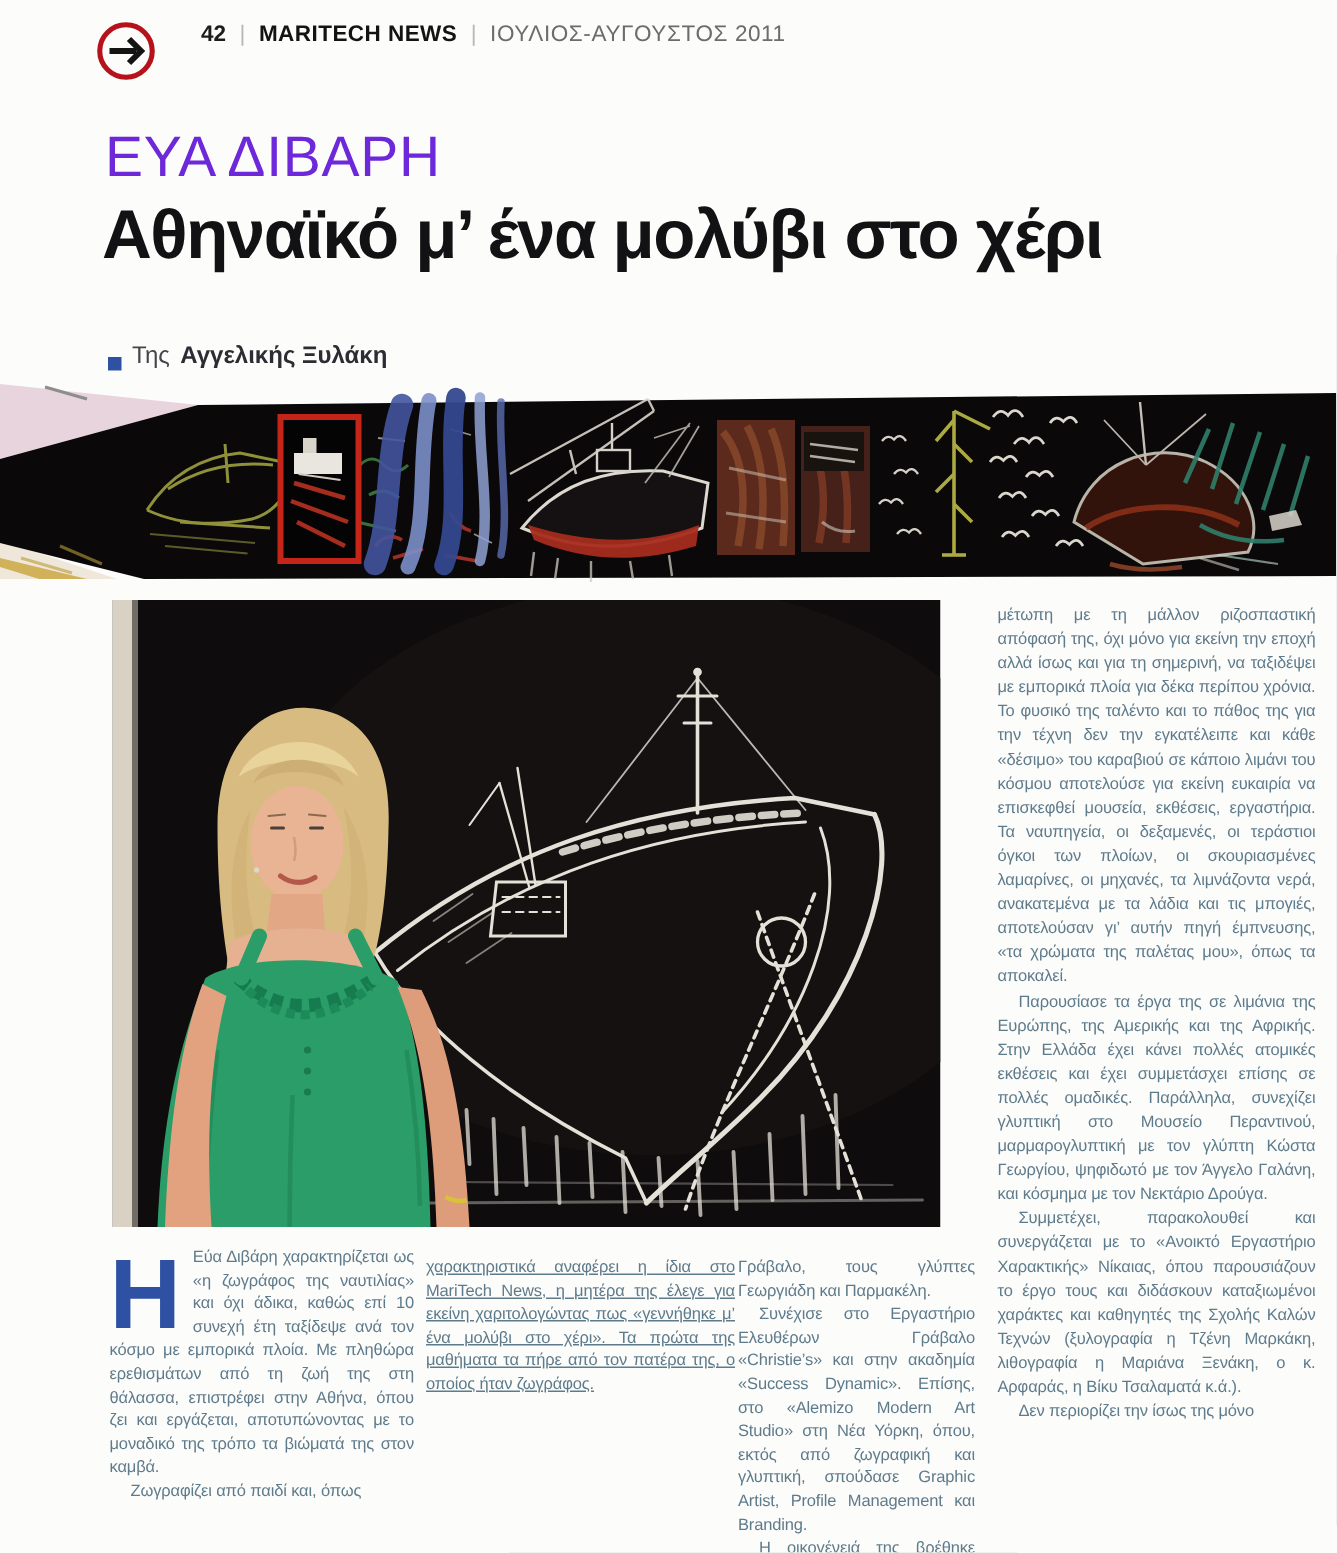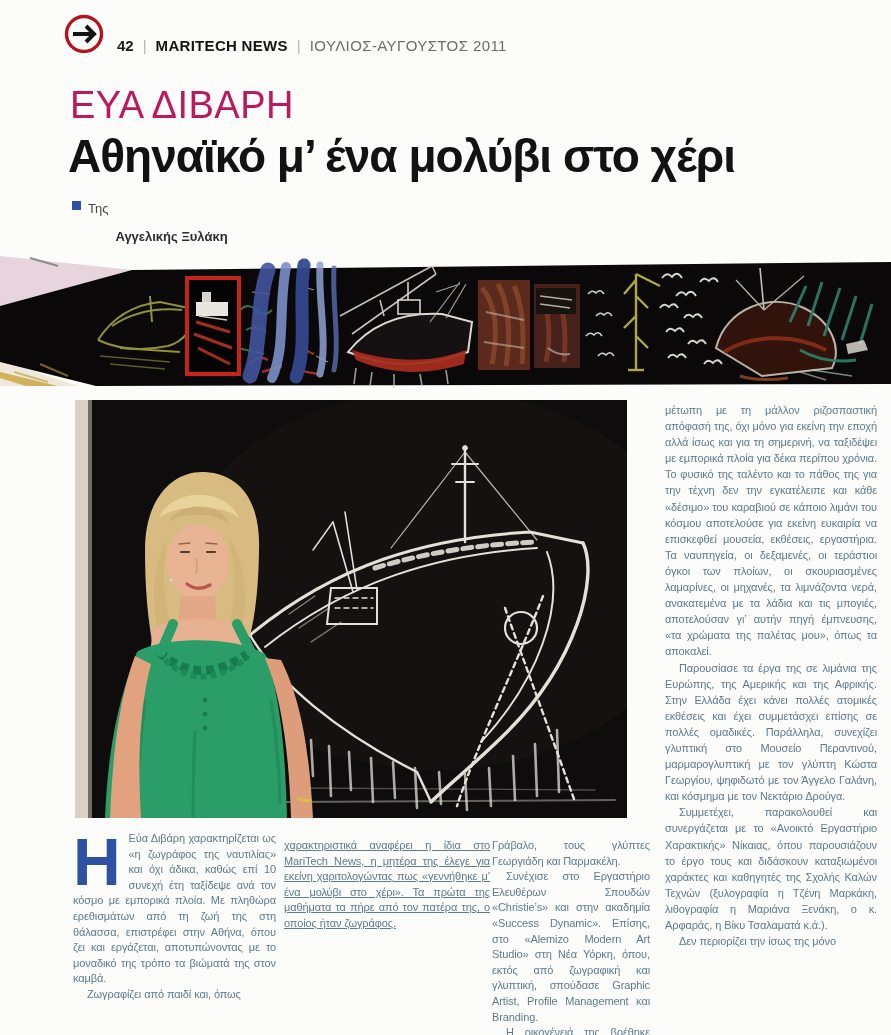--- a/index.html
+++ b/index.html
@@ -1,29 +1,29 @@
 <!DOCTYPE html>
 <html><head>
 <meta charset="utf-8">
 <style>
   html,body{margin:0;padding:0;background:#e8e8e6;}
   .page{position:relative;width:891px;height:1035px;background:#fcfcfa;overflow:hidden;
         font-family:"Liberation Sans",sans-serif;margin:0 auto;}
   
-  .header{position:absolute;left:64px;top:14px;display:flex;align-items:flex-end;gap:13px;}
+  .header{position:absolute;left:64px;top:14px;display:flex;align-items:flex-start;gap:30px;}
   .arrow-badge{width:40px;height:40px;flex:0 0 auto;}
   .header-line{display:flex;align-items:baseline;gap:9px;font-size:15px;}
   .pgnum{font-weight:bold;color:#1c1c1c;}
   .sep{color:#b7b7b5;font-weight:400;}
   .mag{font-weight:bold;color:#131313;letter-spacing:.3px;}
   .issue{color:#6c6c6a;letter-spacing:.4px;}
   
-  .kicker{position:absolute;left:70px;top:84px;font-size:38px;font-weight:500;color:#be185d;letter-spacing:.5px;}
+  .kicker{position:absolute;left:70px;top:84px;font-size:38px;font-weight:500;color:#6d28d9;letter-spacing:.5px;}
   .title{position:absolute;left:68px;top:129px;font-size:46px;font-weight:bold;color:#121214;letter-spacing:-1px;}
-  .byline{position:absolute;left:72px;top:201px;font-size:13px;color:#45454c;display:flex;align-items:flex-start;gap:7px;}
+  .byline{position:absolute;left:72px;top:201px;font-size:16px;color:#45454c;display:flex;align-items:flex-end;gap:7px;}
   .byline .sq{width:9px;height:9px;background:#2e51a3;display:inline-block;}
   .byline b{color:#2c2c33;margin-top:28px;}
   
   .panorama{position:absolute;left:0;top:252px;width:891px;height:146px;}
   .portrait{position:absolute;left:75px;top:400px;width:552px;height:418px;}
   
   .bodycol{position:absolute;font-size:11px;line-height:15.6px;color:#5e7b8c;text-align:justify;
            letter-spacing:-0.1px;}
   .bodycol p{margin:0;}
   .bodycol p.indent{text-indent:14px;}
@@ -293,21 +293,21 @@
     <p><span class="dropcap">Η</span><span>Εύα Διβάρη χαρακτηρίζεται ως «η ζωγράφος της ναυτιλίας» και όχι άδικα, καθώς επί 10 συνεχή έτη ταξίδεψε ανά τον κόσμο με εμπορικά πλοία. Με πληθώρα ερεθισμάτων από τη ζωή της στη θάλασσα, επιστρέφει στην Αθήνα, όπου ζει και εργάζεται, αποτυπώνοντας με το μοναδικό της τρόπο τα βιώματά της στον καμβά.</span></p>
     <p class="indent">Ζωγραφίζει από παιδί και, όπως</p>
   </div>
 
   <div id="col2" class="bodycol">
     <p>χαρακτηριστικά αναφέρει η ίδια στο MariTech News, η μητέρα της έλεγε για εκείνη χαριτολογώντας πως «γεννήθηκε μ’ ένα μολύβι στο χέρι». Τα πρώτα της μαθήματα τα πήρε από τον πατέρα της, ο οποίος ήταν ζωγράφος.</p>
   </div>
 
   <div id="col3" class="bodycol">
     <p>Γράβαλο, τους γλύπτες Γεωργιάδη και Παρμακέλη.</p>
-    <p class="indent">Συνέχισε στο Εργαστήριο Ελευθέρων Σπουδών «Christie’s» και στην ακαδημία «Success Dynamic». Επίσης, στο «Alemizo Modern Art Studio» στη Νέα Υόρκη, όπου, εκτός από ζωγραφική και γλυπτική, σπούδασε Graphic Artist, Profile Management και Branding.</p>
+    <p class="indent">Συνέχισε στο Εργαστήριο Ελευθέρων Γράβαλο «Christie’s» και στην ακαδημία «Success Dynamic». Επίσης, στο «Alemizo Modern Art Studio» στη Νέα Υόρκη, όπου, εκτός από ζωγραφική και γλυπτική, σπούδασε Graphic Artist, Profile Management και Branding.</p>
     <p class="indent">Η οικογένειά της βρέθηκε αντι-</p>
   </div>
 
   <div id="col4" class="bodycol">
     <p>μέτωπη με τη μάλλον ριζοσπαστική απόφασή της, όχι μόνο για εκείνη την εποχή αλλά ίσως και για τη σημερινή, να ταξιδέψει με εμπορικά πλοία για δέκα περίπου χρόνια. Το φυσικό της ταλέντο και το πάθος της για την τέχνη δεν την εγκατέλειπε και κάθε «δέσιμο» του καραβιού σε κάποιο λιμάνι του κόσμου αποτελούσε για εκείνη ευκαιρία να επισκεφθεί μουσεία, εκθέσεις, εργαστήρια. Τα ναυπηγεία, οι δεξαμενές, οι τεράστιοι όγκοι των πλοίων, οι σκουριασμένες λαμαρίνες, οι μηχανές, τα λιμνάζοντα νερά, ανακατεμένα με τα λάδια και τις μπογιές, αποτελούσαν γι’ αυτήν πηγή έμπνευσης, «τα χρώματα της παλέτας μου», όπως τα αποκαλεί.</p>
     <p class="indent">Παρουσίασε τα έργα της σε λιμάνια της Ευρώπης, της Αμερικής και της Αφρικής. Στην Ελλάδα έχει κάνει πολλές ατομικές εκθέσεις και έχει συμμετάσχει επίσης σε πολλές ομαδικές. Παράλληλα, συνεχίζει γλυπτική στο Μουσείο Περαντινού, μαρμαρογλυπτική με τον γλύπτη Κώστα Γεωργίου, ψηφιδωτό με τον Άγγελο Γαλάνη, και κόσμημα με τον Νεκτάριο Δρούγα.</p>
     <p class="indent">Συμμετέχει, παρακολουθεί και συνεργάζεται με το «Ανοικτό Εργαστήριο Χαρακτικής» Νίκαιας, όπου παρουσιάζουν το έργο τους και διδάσκουν καταξιωμένοι χαράκτες και καθηγητές της Σχολής Καλών Τεχνών (ξυλογραφία η Τζένη Μαρκάκη, λιθογραφία η Μαριάνα Ξενάκη, ο κ. Αρφαράς, η Βίκυ Τσαλαματά κ.ά.).</p>
     <p class="indent">Δεν περιορίζει την ίσως της μόνο</p>
   </div>
 

